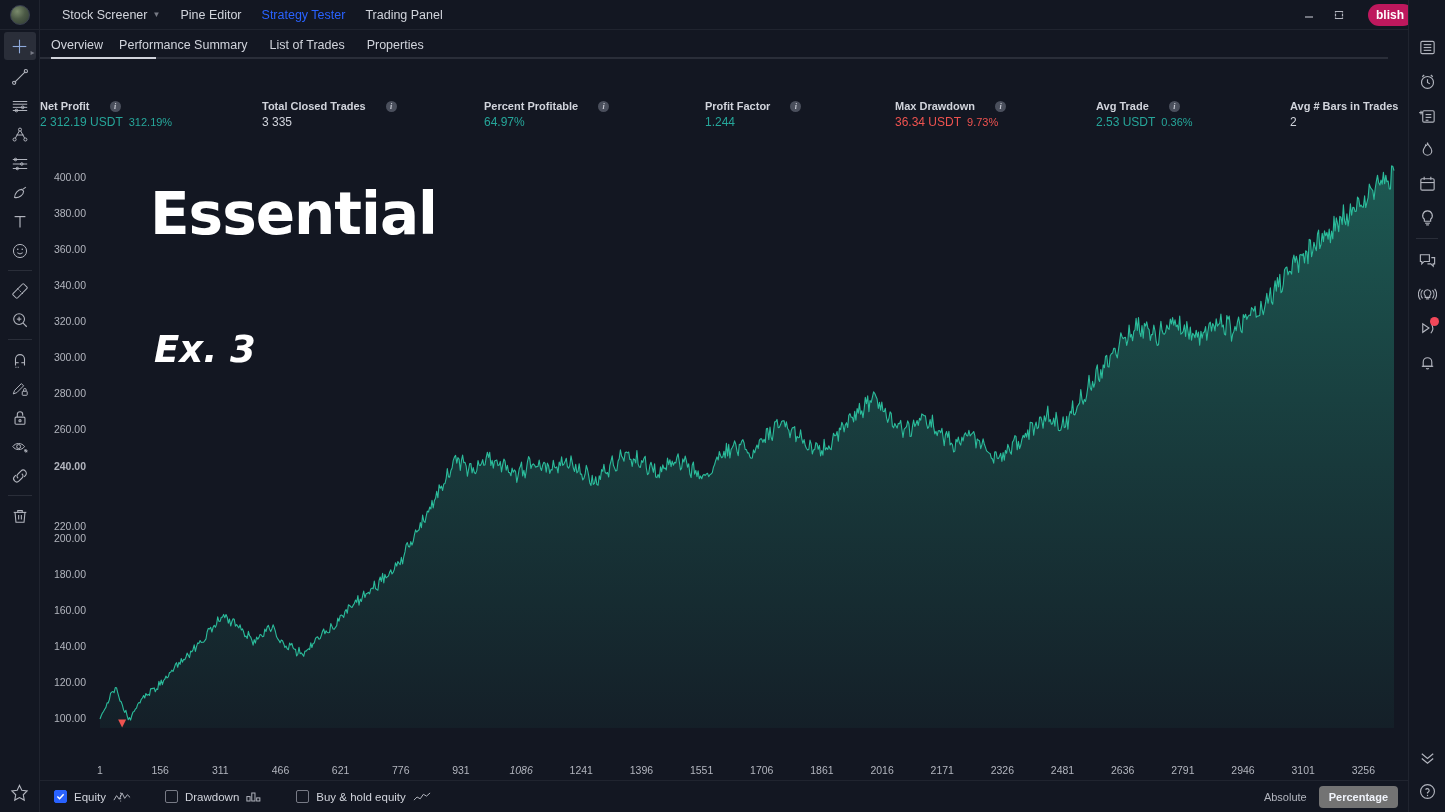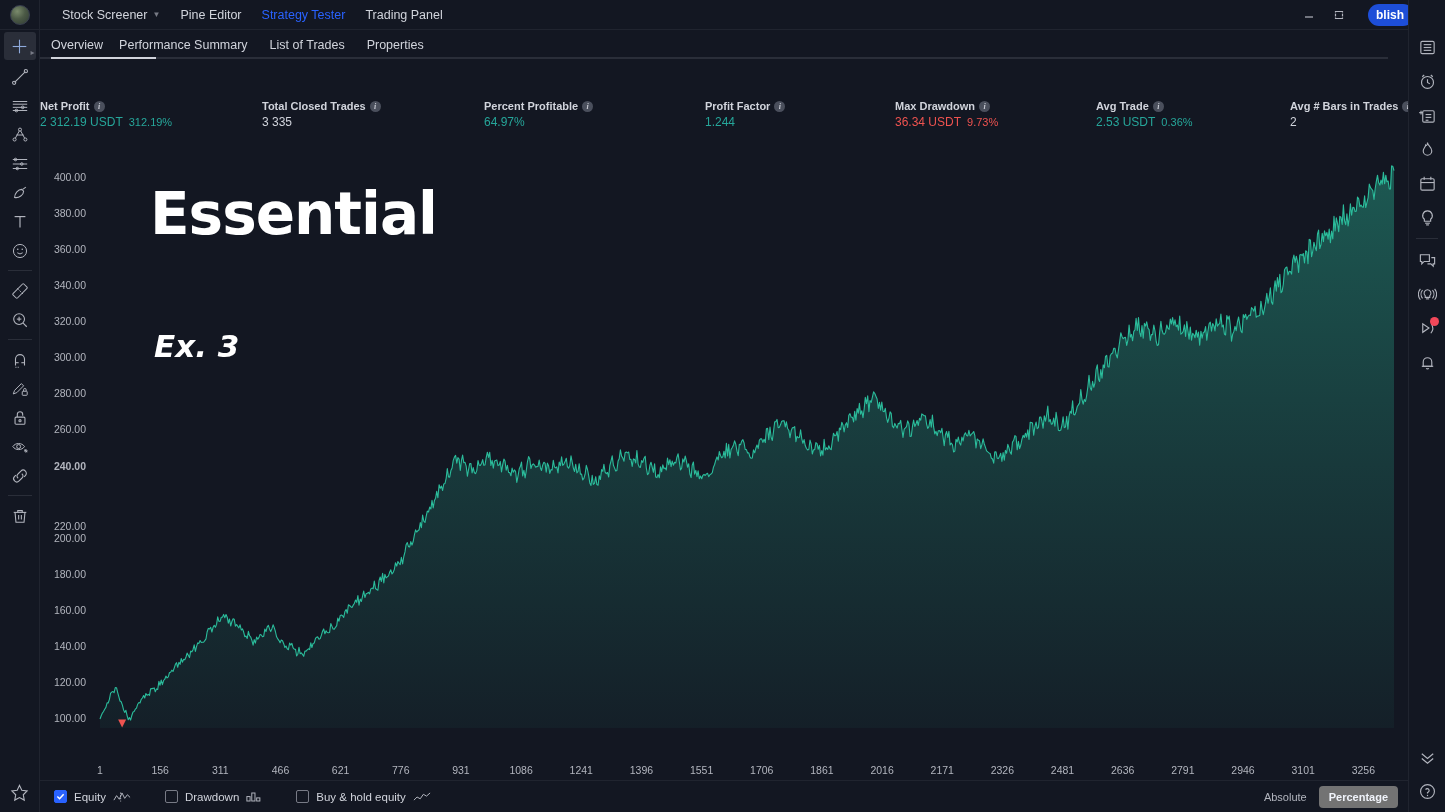--- a/index.html
+++ b/index.html
@@ -73,21 +73,21 @@
   .menu-item.active { color: #2962ff; }
   .menu-caret { font-size: 8px; color: #787b86; }
   .win-ctrls {
     margin-left: auto; display: flex; align-items: center; gap: 4px; padding-right: 4px;
   }
   .win-btn {
     width: 26px; height: 24px; display:flex; align-items:center; justify-content:center;
     color: #b2b5be;
   }
   .publish-btn {
-    background: #1d4ed8; color: #fff; font-size: 12px; font-weight: bold;
+    background: #be185d; color: #fff; font-size: 12px; font-weight: bold;
     height: 22px; border-radius: 11px; display: flex; align-items: center;
     padding: 0 10px 0 8px; margin-left: 12px; margin-right: -10px;
     overflow: hidden; position: relative;
   }
 
   
   #strat-header {
     position: absolute; left: 40px; top: 31px; right: 37px; height: 64px;
     background: #131722;
   }
@@ -114,21 +114,21 @@
     position: absolute; left: 11px; bottom: 0; height: 2px; width: 105px;
     background: #d1d4dc;
   }
 
   
   #stats {
     position: absolute; left: 40px; top: 96px; right: 37px; height: 40px;
     display: flex; align-items: flex-start; padding-left: 11px;
   }
   .stat { position: absolute; top: 4px; }
-  .stat-label-row { display: flex; align-items: center; gap: 4px; }
+  .stat-label-row { display: flex; align-items: center; gap: 20px; }
   .stat-label { font-size: 11px; font-weight: bold; color: #d1d4dc; white-space: nowrap; }
   .info-i {
     width: 11px; height: 11px; border-radius: 50%; background: #4a4f5c;
     color: #c8cbd4; font-size: 8px; font-weight: bold;
     display: flex; align-items: center; justify-content: center; font-style: italic;
     font-family: "Liberation Serif", serif;
   }
   .stat-vals { display: flex; align-items: baseline; gap: 6px; margin-top: 3px; }
   .stat-v1 { font-size: 12px; }
   .stat-v2 { font-size: 11px; }
@@ -148,21 +148,21 @@
   }
   .xlabel {
     position: absolute; font-size: 10.5px; color: #b2b5be; text-align: center;
     transform: translateX(-50%); bottom: 4px;
   }
   .watermark-1 {
     position: absolute; left: 110px; top: 42px; font-size: 58px; font-weight: bold;
     color: #ffffff; letter-spacing: -1px; font-family: "DejaVu Sans", sans-serif;
   }
   .watermark-2 {
-    position: absolute; left: 114px; top: 190px; font-size: 31px; font-weight: bold;
+    position: absolute; left: 114px; top: 190px; font-size: 37px; font-weight: bold;
     color: #ffffff; font-style: italic; font-family: "DejaVu Sans", sans-serif;
   }
 
   
   #bottombar {
     position: absolute; left: 40px; right: 37px; bottom: 0; height: 32px;
     background: #131722; border-top: 1px solid #20242f;
     display: flex; align-items: center; padding: 0 10px 0 14px;
   }
   .legend-item { display: flex; align-items: center; gap: 7px; margin-right: 34px; }
@@ -607,21 +607,21 @@
         <div class="ylabel" style="left: 0px; top: 33.0317px;">400.00</div>
       </div>
     <div id="xlabels">
         <div class="xlabel" style="left: 60px;">1</div>
         <div class="xlabel" style="left: 120.159px;">156</div>
         <div class="xlabel" style="left: 180.318px;">311</div>
         <div class="xlabel" style="left: 240.477px;">466</div>
         <div class="xlabel" style="left: 300.636px;">621</div>
         <div class="xlabel" style="left: 360.795px;">776</div>
         <div class="xlabel" style="left: 420.954px;">931</div>
-        <div class="xlabel" style="left: 481.113px;">1086</div>
+        <div class="xlabel" style="left: 481.113px; font-style: italic;">1086</div>
         <div class="xlabel" style="left: 541.272px;">1241</div>
         <div class="xlabel" style="left: 601.431px;">1396</div>
         <div class="xlabel" style="left: 661.59px;">1551</div>
         <div class="xlabel" style="left: 721.749px;">1706</div>
         <div class="xlabel" style="left: 781.908px;">1861</div>
         <div class="xlabel" style="left: 842.067px;">2016</div>
         <div class="xlabel" style="left: 902.226px;">2171</div>
         <div class="xlabel" style="left: 962.385px;">2326</div>
         <div class="xlabel" style="left: 1022.54px;">2481</div>
         <div class="xlabel" style="left: 1082.7px;">2636</div>

